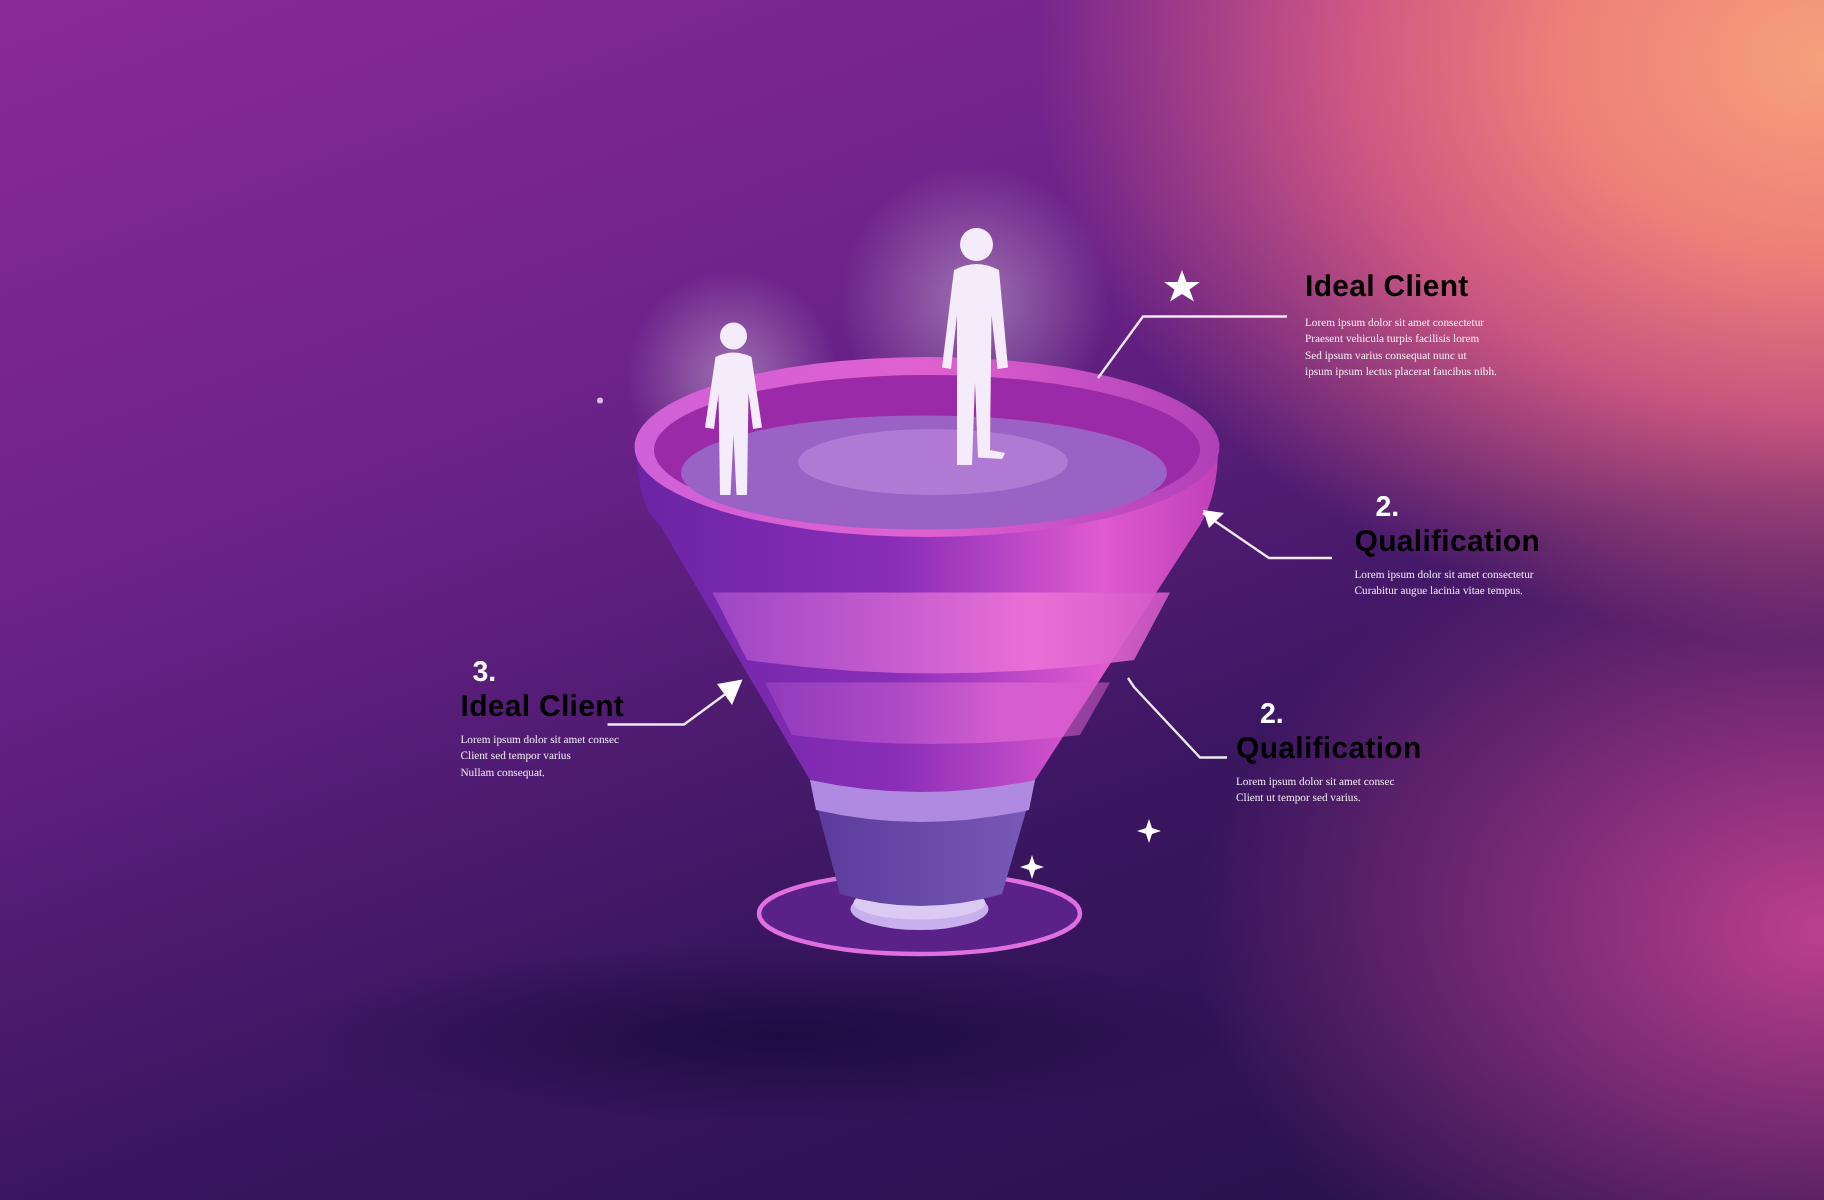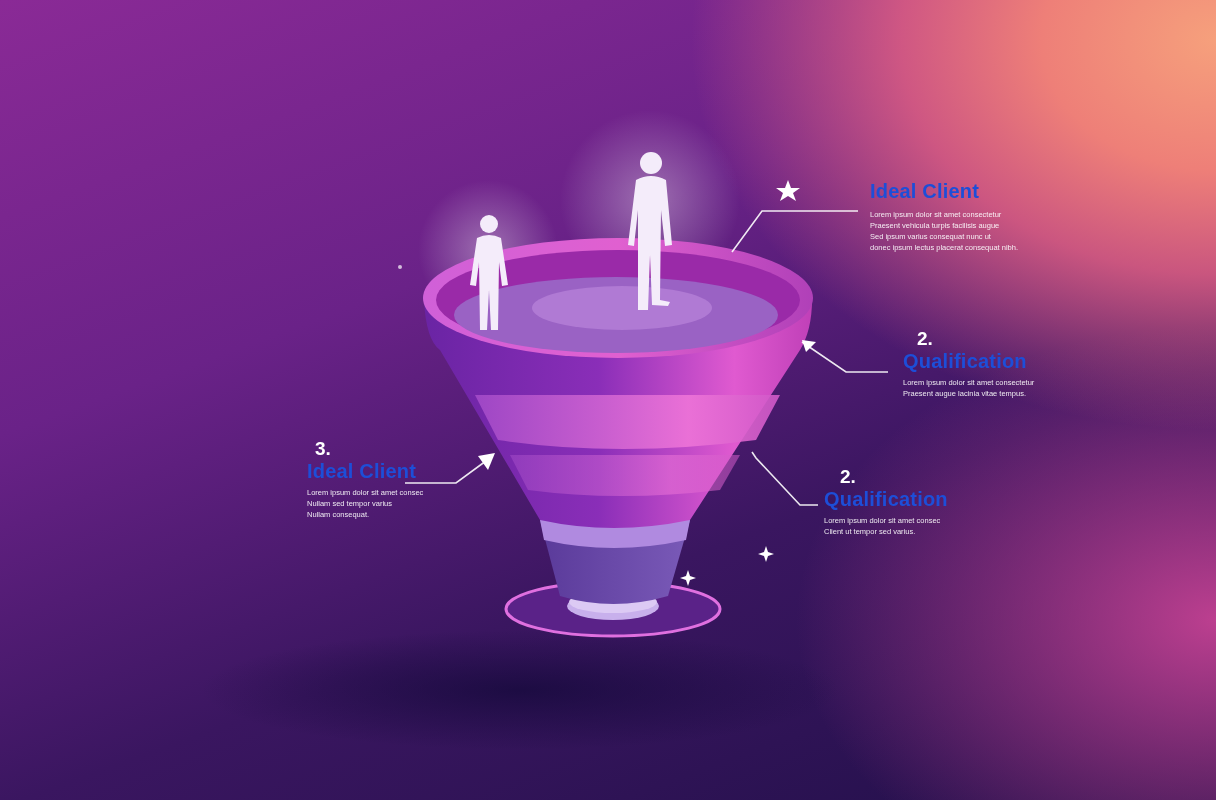--- a/index.html
+++ b/index.html
@@ -5,23 +5,23 @@
   html, body { margin:0; padding:0; }
   body {
     width:1216px; height:800px; overflow:hidden; position:relative;
     font-family:"Liberation Sans", sans-serif;
     background:
       radial-gradient(ellipse 700px 520px at 1216px 40px, #f6a07c 0%, #ee7f78 25%, rgba(224,96,130,0.85) 45%, rgba(180,60,150,0) 75%),
       radial-gradient(ellipse 600px 420px at 1216px 620px, rgba(204,68,150,0.9) 0%, rgba(160,48,150,0) 70%),
       linear-gradient(160deg, #8a2a96 0%, #6a2288 35%, #3a1660 65%, #22104a 100%);
   }
   .abs { position:absolute; }
-  .title { color:#1d4ed8; font-weight:700; font-size:20px; letter-spacing:0.2px; white-space:nowrap; }
+  .title { color:#000000; font-weight:700; font-size:20px; letter-spacing:0.2px; white-space:nowrap; }
   .num { color:#fff; font-weight:700; font-size:19px; }
-  .body { color:rgba(255,255,255,0.9); font-size:7.5px; line-height:11px; font-family:Liberation Sans, sans-serif; }
+  .body { color:rgba(255,255,255,0.9); font-size:7.5px; line-height:11px; font-family:Liberation Serif, serif; }
   svg { position:absolute; left:0; top:0; }
 </style>
 </head>
 <body>
 
 <svg width="1216" height="800" viewBox="0 0 1216 800">
   <defs>
     <linearGradient id="bodyGrad" x1="0" x2="1" y1="0" y2="0">
       <stop offset="0" stop-color="#6a24a4"></stop>
       <stop offset="0.45" stop-color="#8a2eb8"></stop>
@@ -104,41 +104,41 @@
     <polygon points="766,546 768,552 774,554 768,556 766,562 764,556 758,554 764,552"></polygon>
     <polygon points="688,570 690,576 696,578 690,580 688,586 686,580 680,578 686,576"></polygon>
   </g>
   <circle cx="400" cy="267" r="2" fill="#ffffff" opacity="0.7"></circle>
 </svg>
 
 <div class="abs" style="left:870px; top:180px; width:170px;">
   <div class="title">Ideal Client</div>
   <div class="body" style="margin-top:6px;">
     <div>Lorem ipsum dolor sit amet consectetur</div>
-    <div>Praesent vehicula turpis facilisis augue</div>
+    <div>Praesent vehicula turpis facilisis lorem</div>
     <div>Sed ipsum varius consequat nunc ut</div>
-    <div>donec ipsum lectus placerat consequat nibh.</div>
+    <div>ipsum ipsum lectus placerat faucibus nibh.</div>
   </div>
 </div>
 
 <div class="abs" style="left:903px; top:328px; width:160px;">
   <div class="num" style="margin-left:14px;">2.</div>
   <div class="title">Qualification</div>
   <div class="body" style="margin-top:4px;">
     <div>Lorem ipsum dolor sit amet consectetur</div>
-    <div>Praesent augue lacinia vitae tempus.</div>
+    <div>Curabitur augue lacinia vitae tempus.</div>
   </div>
 </div>
 
 <div class="abs" style="left:307px; top:438px; width:130px;">
   <div class="num" style="margin-left:8px;">3.</div>
   <div class="title">Ideal Client</div>
   <div class="body" style="margin-top:4px;">
     <div>Lorem ipsum dolor sit amet consec</div>
-    <div>Nullam sed tempor varius</div>
+    <div>Client sed tempor varius</div>
     <div>Nullam consequat.</div>
   </div>
 </div>
 
 <div class="abs" style="left:824px; top:466px; width:140px;">
   <div class="num" style="margin-left:16px;">2.</div>
   <div class="title">Qualification</div>
   <div class="body" style="margin-top:4px;">
     <div>Lorem ipsum dolor sit amet consec</div>
     <div>Client ut tempor sed varius.</div>

